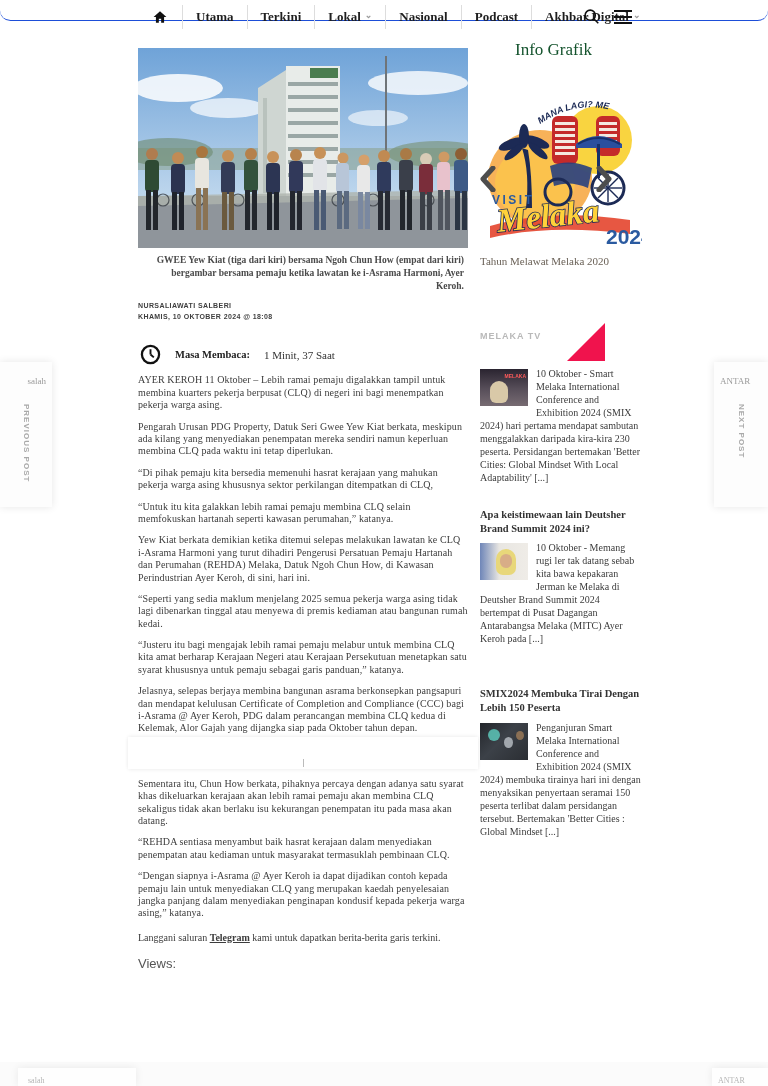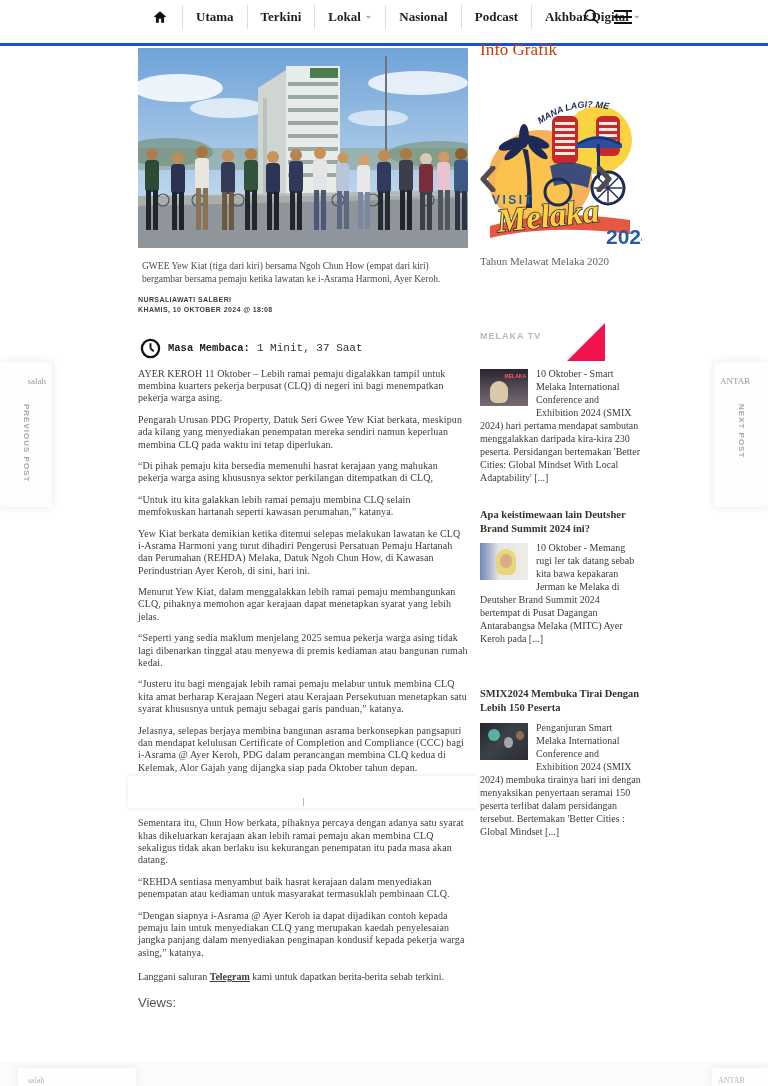--- a/index.html
+++ b/index.html
@@ -1,54 +1,54 @@
 <!DOCTYPE html>
 <html><head>
 <meta charset="utf-8">
 <style>
   * { margin:0; padding:0; box-sizing:border-box; }
   html,body { width:768px; height:1086px; background:#ffffff; overflow:hidden;
     font-family:"Liberation Serif", serif; color:#3d3d3d; position:relative; }
 
   
-  .topnav { position:absolute; left:0; top:0; width:768px; height:46px;
-    border-bottom:3px solid #1d4ed8; background:#fff; }
+  .topnav { position:absolute; left:0; top:0; width:768px; height:21px;
+    border-bottom:1px solid #1d4ed8; background:#fff;border-radius:17px; }
   .nav-inner { position:absolute; left:138px; top:0; height:33px; display:flex; align-items:center; }
   .nav-item { font-family:"Liberation Serif", serif; font-weight:700; font-size:13px;
     color:#1f1f1f; text-decoration:none; padding:0 13px; white-space:nowrap; display:flex; align-items:center; gap:4px; cursor:pointer; }
   .nav-div { width:1px; height:24px; background:#ddd; }
   .nav-caret { color:#9a9a9a; font-size:9px; line-height:1; transform:translateY(-1px); }
   .nav-icons { position:absolute; left:583px; top:0; height:33px; display:flex; align-items:center; gap:14px; }
   .icon-btn { cursor:pointer; display:flex; align-items:center; }
 
   
   .article { position:absolute; left:138px; top:48px; width:330px; }
   .sidebar { position:absolute; left:480px; top:40px; width:162px; }
 
   
   .photo { width:330px; height:200px; overflow:hidden; background:#9cc0e2; }
-  .caption { margin-top:12px; font-size:9.5px; line-height:1.35; color:#4a4a4a;
-    text-align:left; font-weight:400; padding:0 4px; }
+  .caption { margin-top:6px; font-size:9.5px; line-height:1.35; color:#4a4a4a;
+    text-align:right; font-weight:700; padding:0 4px; }
   .headline { margin-top:16px; font-size:23px; line-height:1.14; font-weight:700; color:#262626; }
   .meta { margin-top:9px; font-family:"Liberation Sans", sans-serif; font-size:7px;
     font-weight:700; color:#3e3e3e; letter-spacing:.4px; line-height:1.5; }
-  .readtime { margin-top:22px; display:flex; align-items:center; gap:7px; padding-left:2px;font-family:Liberation Mono, monospace; }
+  .readtime { margin-top:22px; display:flex; align-items:center; gap:14px; padding-left:2px; }
   .readtime .rt-label { font-weight:700; font-size:10.5px; color:#222; }
   .readtime .rt-val { font-size:11px; color:#333; }
   .apara { font-size:10px; line-height:1.24; margin-top:9px; color:#3c3c3c; letter-spacing:.1px; }
   .apara:first-of-type { margin-top:13px; }
   .stickyband { height:32px; margin:2px -10px 0 -10px; background:#fff;
     box-shadow:0 -1px 4px rgba(0,0,0,.05), 0 1px 4px rgba(0,0,0,.05); position:relative; }
   .stickyband:after { content:""; position:absolute; left:50%; bottom:2px; width:1px; height:8px; background:#bbb; }
   .tg-line { font-size:10px; line-height:1.3; margin-top:11px; color:#3c3c3c; }
   .tg-link { font-weight:700; text-decoration:underline; cursor:pointer; }
   .views-label { margin-top:12px; font-family:"Liberation Sans", sans-serif; font-size:13px; color:#555; }
 
   
-  .ig-title { font-size:17px; color:#c2410c; font-weight:400; }
+  .ig-title { font-size:17px; color:#14532d; font-weight:400; margin-left:35px; }
   .carousel { position:relative; margin-top:28px; width:162px; height:163px; background:#fff; overflow:hidden; }
   .car-chevron { position:absolute; top:78px; z-index:5; cursor:pointer; }
   .car-prev { left:0px; } .car-next { left:116px; }
   .car-caption { margin-top:4px; font-size:11px; color:#6b6258; }
   .mtv-row { margin-top:56px; display:flex; align-items:flex-start; gap:26px; }
   .mtv-label { font-family:"Liberation Sans", sans-serif; font-size:9px; letter-spacing:1px;
     color:#b9b9b9; font-weight:700; margin-top:8px; }
   .tv-item-title { font-size:10.5px; font-weight:700; color:#333; line-height:1.3; margin-top:14px; }
   .tv-item-body { font-size:10px; line-height:1.3; color:#3c3c3c; margin-top:6px; overflow:hidden; }
   .tv-thumb { float:left; width:48px; height:37px; margin:2px 8px 2px 0; background:#222; position:relative; overflow:hidden; cursor:pointer; }
@@ -297,32 +297,31 @@
     </svg>
     <span class="rt-label">Masa Membaca:</span>
       <span class="rt-val">1 Minit, 37 Saat</span>
   </div>
 
   <p class="apara">AYER KEROH 11 Oktober – Lebih ramai pemaju digalakkan tampil untuk membina kuarters pekerja berpusat (CLQ) di negeri ini bagi menempatkan pekerja warga asing.</p>
   <p class="apara">Pengarah Urusan PDG Property, Datuk Seri Gwee Yew Kiat berkata, meskipun ada kilang yang menyediakan penempatan mereka sendiri namun keperluan membina CLQ pada waktu ini tetap diperlukan.</p>
   <p class="apara">“Di pihak pemaju kita bersedia memenuhi hasrat kerajaan yang mahukan pekerja warga asing khususnya sektor perkilangan ditempatkan di CLQ,</p>
   <p class="apara">“Untuk itu kita galakkan lebih ramai pemaju membina CLQ selain memfokuskan hartanah seperti kawasan perumahan,” katanya.</p>
   <p class="apara">Yew Kiat berkata demikian ketika ditemui selepas melakukan lawatan ke CLQ i-Asrama Harmoni yang turut dihadiri Pengerusi Persatuan Pemaju Hartanah dan Perumahan (REHDA) Melaka, Datuk Ngoh Chun How, di Kawasan Perindustrian Ayer Keroh, di sini, hari ini.</p>
-  <p class="apara">Menurut Yew Kiat, dalam menggalakkan lebih ramai pemaju membangunkan CLQ, pihaknya memohon agar kerajaan dapat menetapkan syarat yang lebih jelas.</p>
   <p class="apara">“Seperti yang sedia maklum menjelang 2025 semua pekerja warga asing tidak lagi dibenarkan tinggal atau menyewa di premis kediaman atau bangunan rumah kedai.</p>
   <p class="apara">“Justeru itu bagi mengajak lebih ramai pemaju melabur untuk membina CLQ kita amat berharap Kerajaan Negeri atau Kerajaan Persekutuan menetapkan satu syarat khususnya untuk pemaju sebagai garis panduan,” katanya.</p>
   <p class="apara">Jelasnya, selepas berjaya membina bangunan asrama berkonsepkan pangsapuri dan mendapat kelulusan Certificate of Completion and Compliance (CCC) bagi i-Asrama @ Ayer Keroh, PDG dalam perancangan membina CLQ kedua di Kelemak, Alor Gajah yang dijangka siap pada Oktober tahun depan.</p>
 
   <div class="stickyband"></div>
 
   <p class="apara">Sementara itu, Chun How berkata, pihaknya percaya dengan adanya satu syarat khas dikeluarkan kerajaan akan lebih ramai pemaju akan membina CLQ sekaligus tidak akan berlaku isu kekurangan penempatan itu pada masa akan datang.</p>
   <p class="apara">“REHDA sentiasa menyambut baik hasrat kerajaan dalam menyediakan penempatan atau kediaman untuk masyarakat termasuklah pembinaan CLQ.</p>
   <p class="apara">“Dengan siapnya i-Asrama @ Ayer Keroh ia dapat dijadikan contoh kepada pemaju lain untuk menyediakan CLQ yang merupakan kaedah penyelesaian jangka panjang dalam menyediakan penginapan kondusif kepada pekerja warga asing,” katanya.</p>
 
-  <p class="tg-line"><span>Langgani saluran </span><span class="tg-link">Telegram</span><span> kami untuk dapatkan berita-berita sebab terkini.</span></p>
+  <p class="tg-line"><span>Langgani saluran </span><span class="tg-link">Telegram</span><span> kami untuk dapatkan berita-berita garis terkini.</span></p>
 
   <div class="views-label">Views:</div>
 
 </main>
 
 <aside class="sidebar">
   <h2 class="ig-title">Info Grafik</h2>
 
   <div class="carousel">
     <svg width="162" height="163" viewBox="0 0 162 163">

